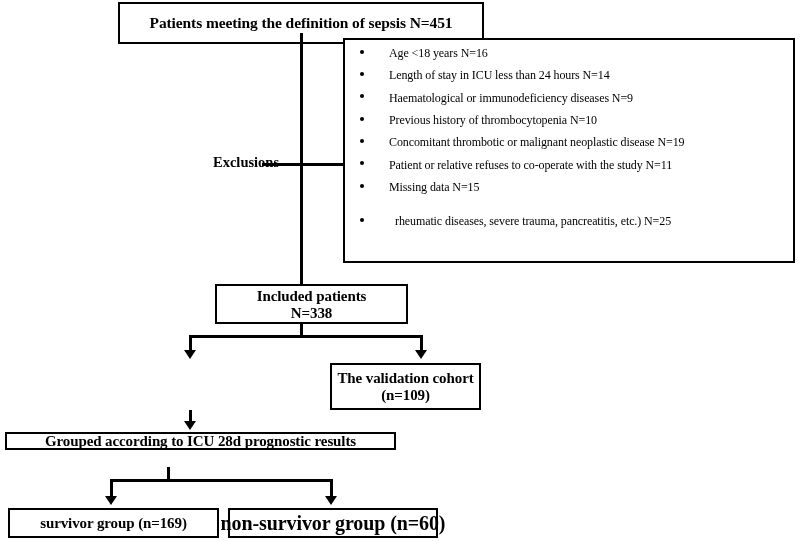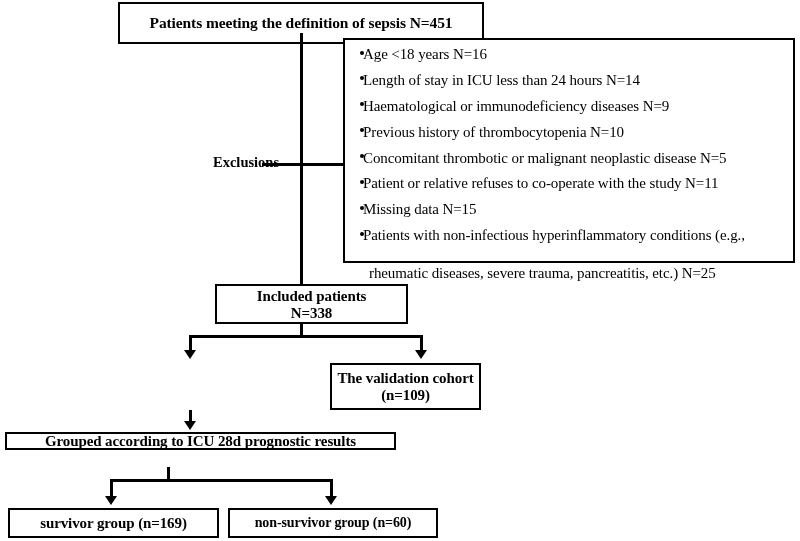--- a/index.html
+++ b/index.html
@@ -62,29 +62,29 @@
   #node-grouped{
     left:5px; top:432px; width:391px; height:18px;
     font-size:15px;
   }
   #node-survivor{
     left:8px; top:508px; width:211px; height:30px;
     font-size:15px;
   }
   #node-nonsurvivor{
     left:228px; top:508px; width:210px; height:30px;
-    font-size:14px;
+    font-size:20px;
   }
 
   
   .excl-item{
     position:relative;
-    font-size:15px;
+    font-size:12px;
     line-height:1.18;
-    padding:0 8px 0 18px;
+    padding:0 8px 0 44px;
     margin-bottom:8.2px;
     white-space:normal;
   }
   .excl-item:last-child{margin-bottom:0;}
   .excl-item .bullet{
     position:absolute;
     left:15px;
     top:0.30em;
     width:4px;height:4px;
     background:#000;
@@ -139,33 +139,32 @@
     <div class="excl-item">
       <span class="bullet"></span>
       <span>Haematological or immunodeficiency diseases N=9</span>
     </div>
     <div class="excl-item">
       <span class="bullet"></span>
       <span>Previous history of thrombocytopenia N=10</span>
     </div>
     <div class="excl-item">
       <span class="bullet"></span>
-      <span>Concomitant thrombotic or malignant neoplastic disease N=5</span>
+      <span>Concomitant thrombotic or malignant neoplastic disease N=19</span>
     </div>
     <div class="excl-item">
       <span class="bullet"></span>
       <span>Patient or relative refuses to co-operate with the study N=11</span>
     </div>
     <div class="excl-item">
       <span class="bullet"></span>
       <span>Missing data N=15</span>
     </div>
     <div class="excl-item">
       <span class="bullet"></span>
-      <span>Patients with non-infectious hyperinflammatory conditions (e.g.,</span>
       <span class="cont">rheumatic diseases, severe trauma, pancreatitis, etc.)  N=25</span>
     </div>
   </div>
 
   <div class="box" id="node-included">
     <span class="line">Included patients</span>
     <span class="line">N=338</span>
   </div>
 
   <div class="vline" style="left:300px; top:324px; height:13px;"></div>

